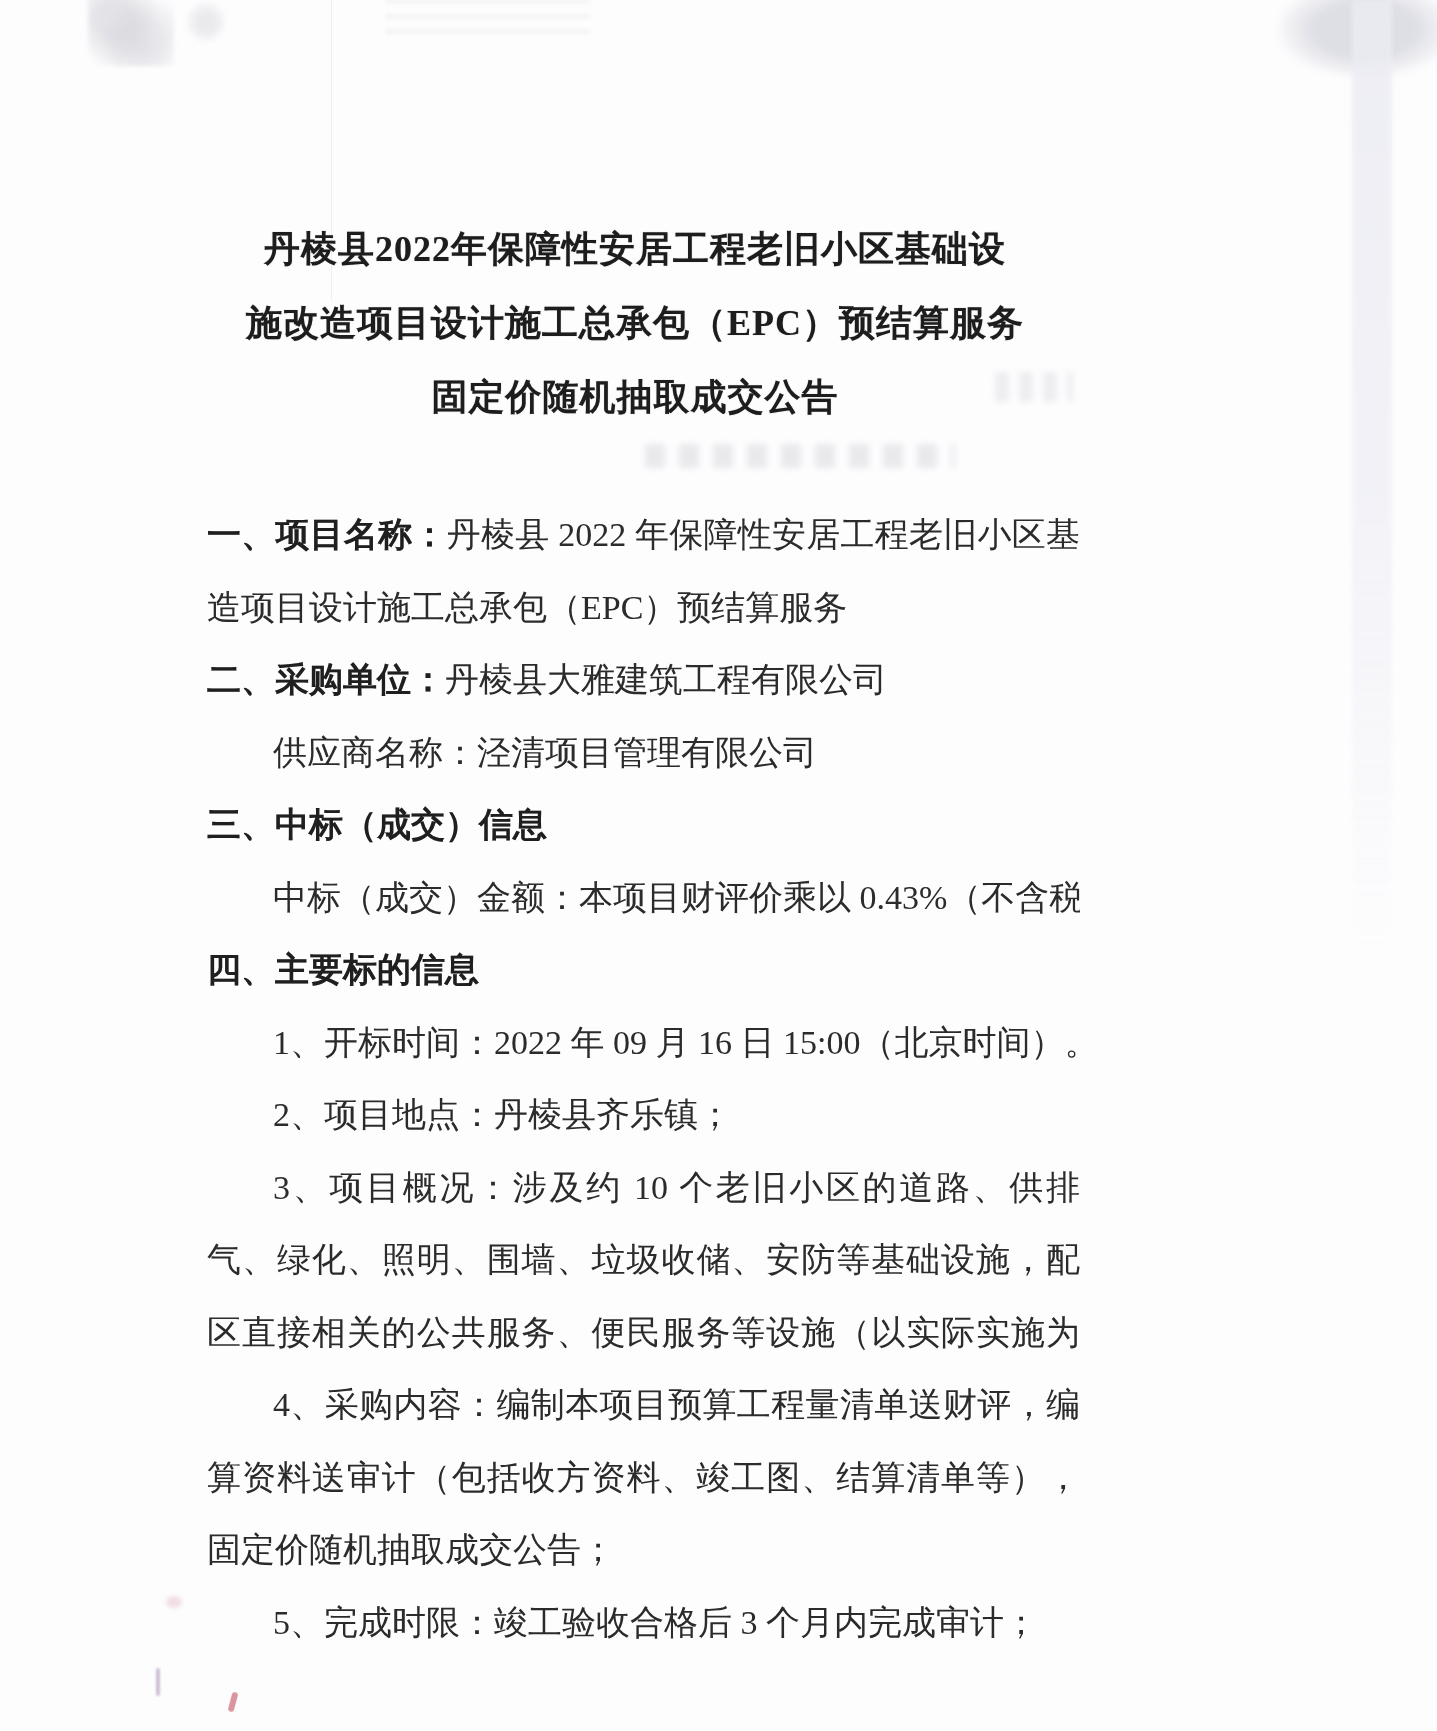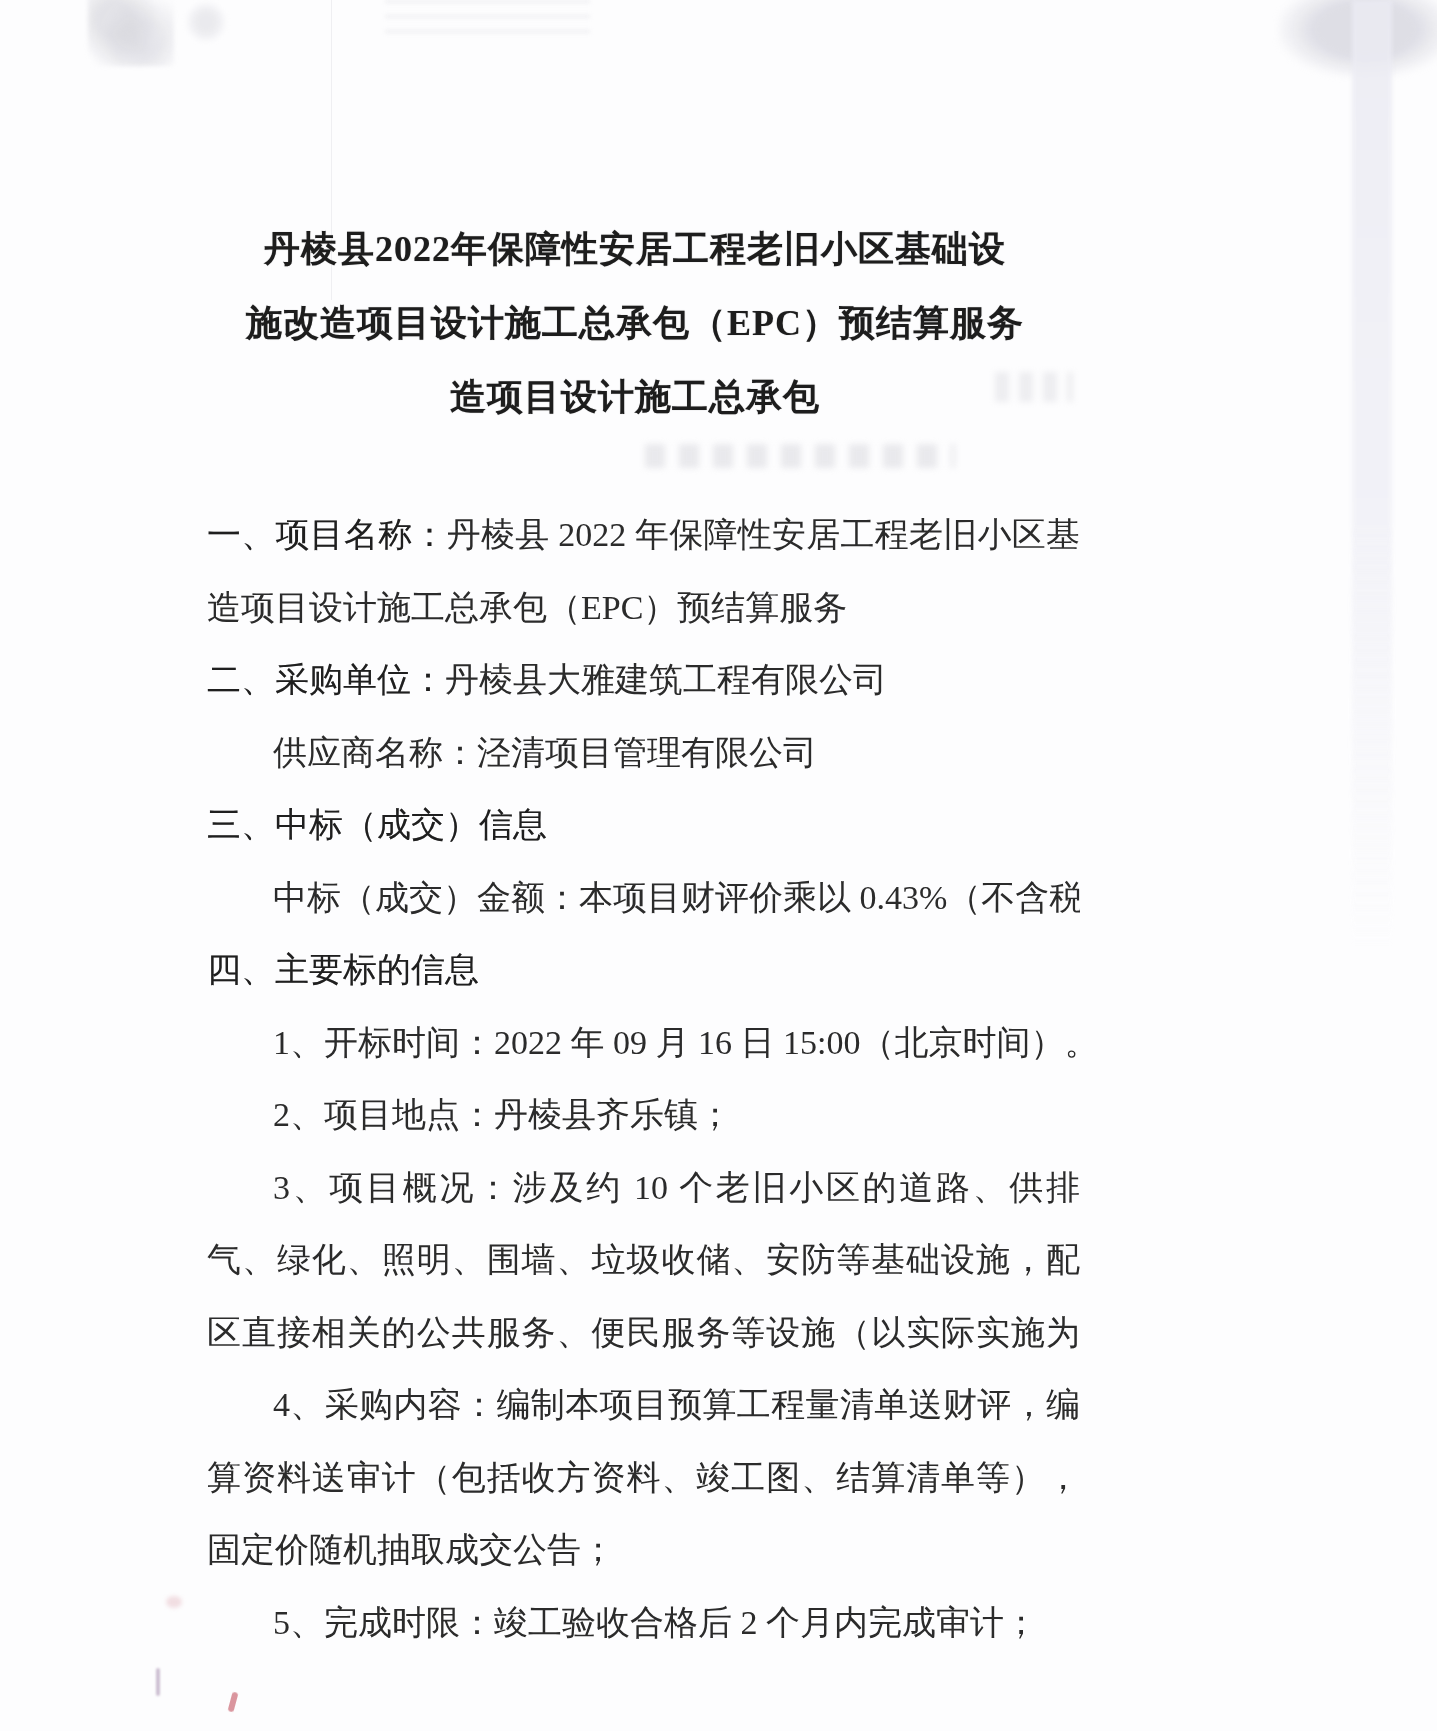--- a/index.html
+++ b/index.html
@@ -21,21 +21,21 @@
   }
   .title-line{height:74px;overflow:hidden;white-space:nowrap;}
   .body-block{
     position:absolute;left:207px;top:499px;width:873px;
     font-size:34px;line-height:72.5px;color:#2b2b2b;
   }
   .line{height:72.5px;overflow:hidden;}
   .line:not(.j){white-space:nowrap;}
   .j{text-align:justify;text-align-last:justify;text-justify:inter-character;}
   .ind{margin-left:66px;}
-  .b{font-weight:400;color:#1f1f1f;text-shadow:0 0 0.6px rgba(20,20,20,.4);}
+  .b{font-weight:700;color:#1f1f1f;text-shadow:0 0 0.6px rgba(20,20,20,.4);}
   
   .art{position:absolute;pointer-events:none;}
   .art-blob1{left:88px;top:-6px;width:86px;height:72px;
     background:
       radial-gradient(circle at 30% 35%, rgba(205,205,212,.55) 0 22%, transparent 60%),
       radial-gradient(circle at 70% 60%, rgba(210,210,218,.45) 0 20%, transparent 60%),
       radial-gradient(circle at 50% 85%, rgba(215,215,222,.35) 0 18%, transparent 55%);
     filter:blur(2px);}
   .art-blob2{left:184px;top:0px;width:44px;height:44px;
     background:radial-gradient(circle, rgba(212,212,220,.45) 0 30%, transparent 70%);
@@ -76,35 +76,35 @@
   <div class="art art-vline"></div>
   <div class="art art-ghost-title"></div>
   <div class="art art-ghost-t3"></div>
   <div class="art art-purple-tick"></div>
   <div class="art art-red-tick"></div>
   <div class="art art-pink-smudge"></div>
 
   <div class="title-block">
     <div class="title-line">丹棱县2022年保障性安居工程老旧小区基础设</div>
     <div class="title-line">施改造项目设计施工总承包（EPC）预结算服务</div>
-    <div class="title-line">造项目设计施工总承包</div>
+    <div class="title-line">固定价随机抽取成交公告</div>
   </div>
 
   <div class="body-block">
     <div class="line j"><span class="b">一、项目名称：</span><span>丹棱县 2022 年保障性安居工程老旧小区基础设施改</span></div>
     <div class="line"><span>造项目设计施工总承包（EPC）预结算服务</span></div>
     <div class="line"><span class="b">二、采购单位：</span><span>丹棱县大雅建筑工程有限公司</span></div>
     <div class="line ind"><span>供应商名称：泾清项目管理有限公司</span></div>
     <div class="line"><span class="b">三、中标（成交）信息</span></div>
     <div class="line ind"><span>中标（成交）金额：本项目财评价乘以 0.43%（不含税）</span></div>
     <div class="line"><span class="b">四、主要标的信息</span></div>
     <div class="line ind"><span>1、开标时间：2022 年 09 月 16 日 15:00（北京时间）。</span></div>
     <div class="line ind"><span>2、项目地点：丹棱县齐乐镇；</span></div>
     <div class="line ind j"><span>3、项目概况：涉及约 10 个老旧小区的道路、供排水、供电、供</span></div>
     <div class="line j"><span>气、绿化、照明、围墙、垃圾收储、安防等基础设施，配套建设与小</span></div>
     <div class="line j"><span>区直接相关的公共服务、便民服务等设施（以实际实施为准），预计</span></div>
     <div class="line ind j"><span>4、采购内容：编制本项目预算工程量清单送财评，编制竣工结</span></div>
     <div class="line j"><span>算资料送审计（包括收方资料、竣工图、结算清单等），并配合采购</span></div>
     <div class="line"><span>固定价随机抽取成交公告；</span></div>
-    <div class="line ind"><span>5、完成时限：竣工验收合格后 2 个月内完成审计；</span></div>
+    <div class="line ind"><span>5、完成时限：竣工验收合格后 3 个月内完成审计；</span></div>
   </div>
 
 </div>
 
 </body></html>

